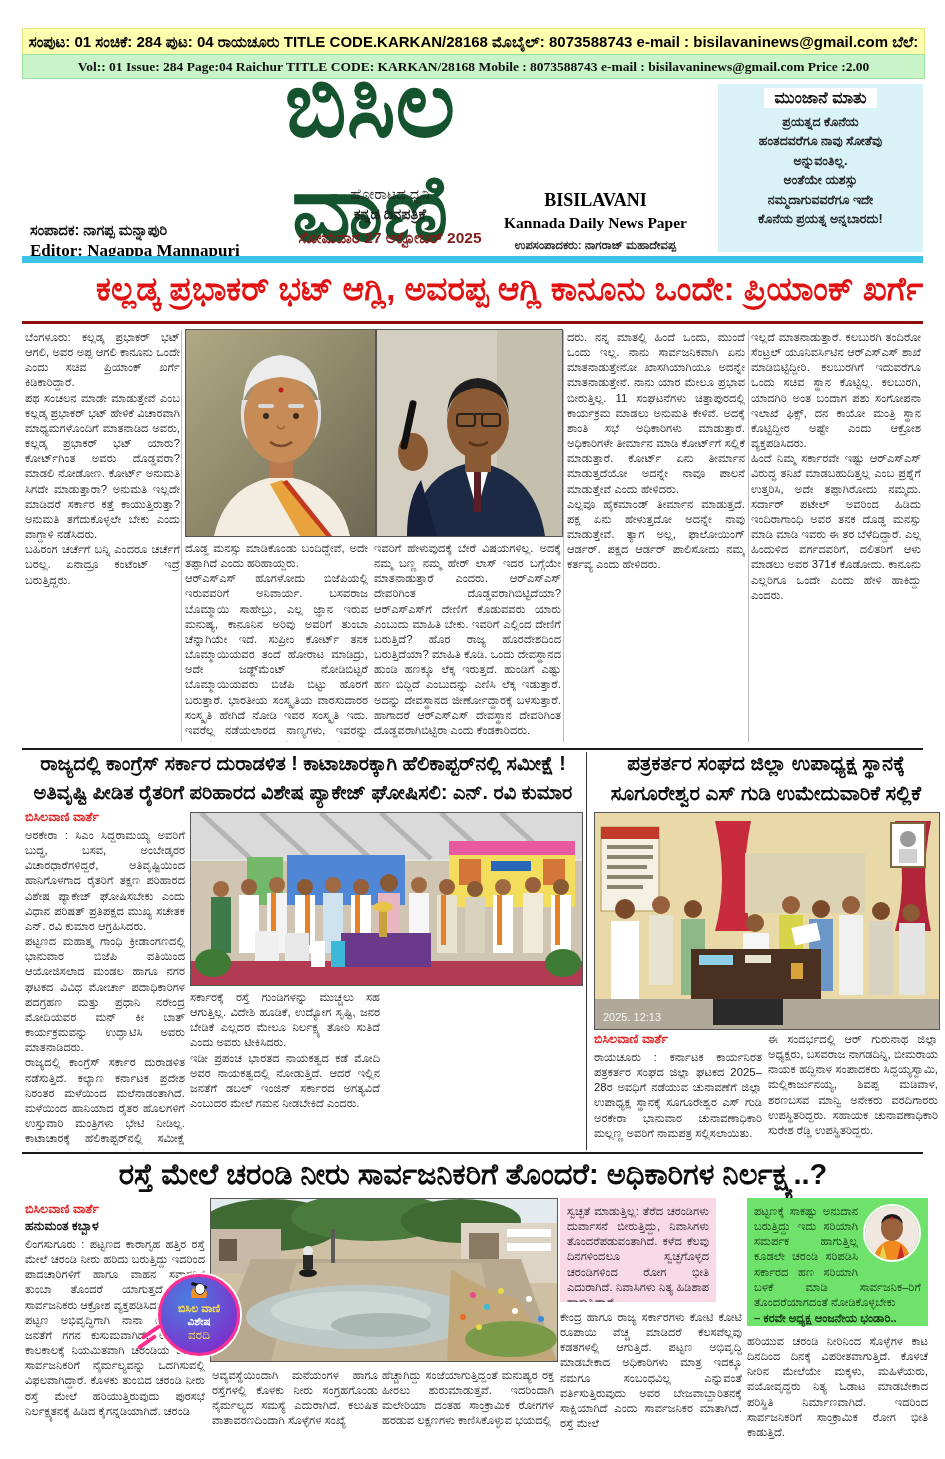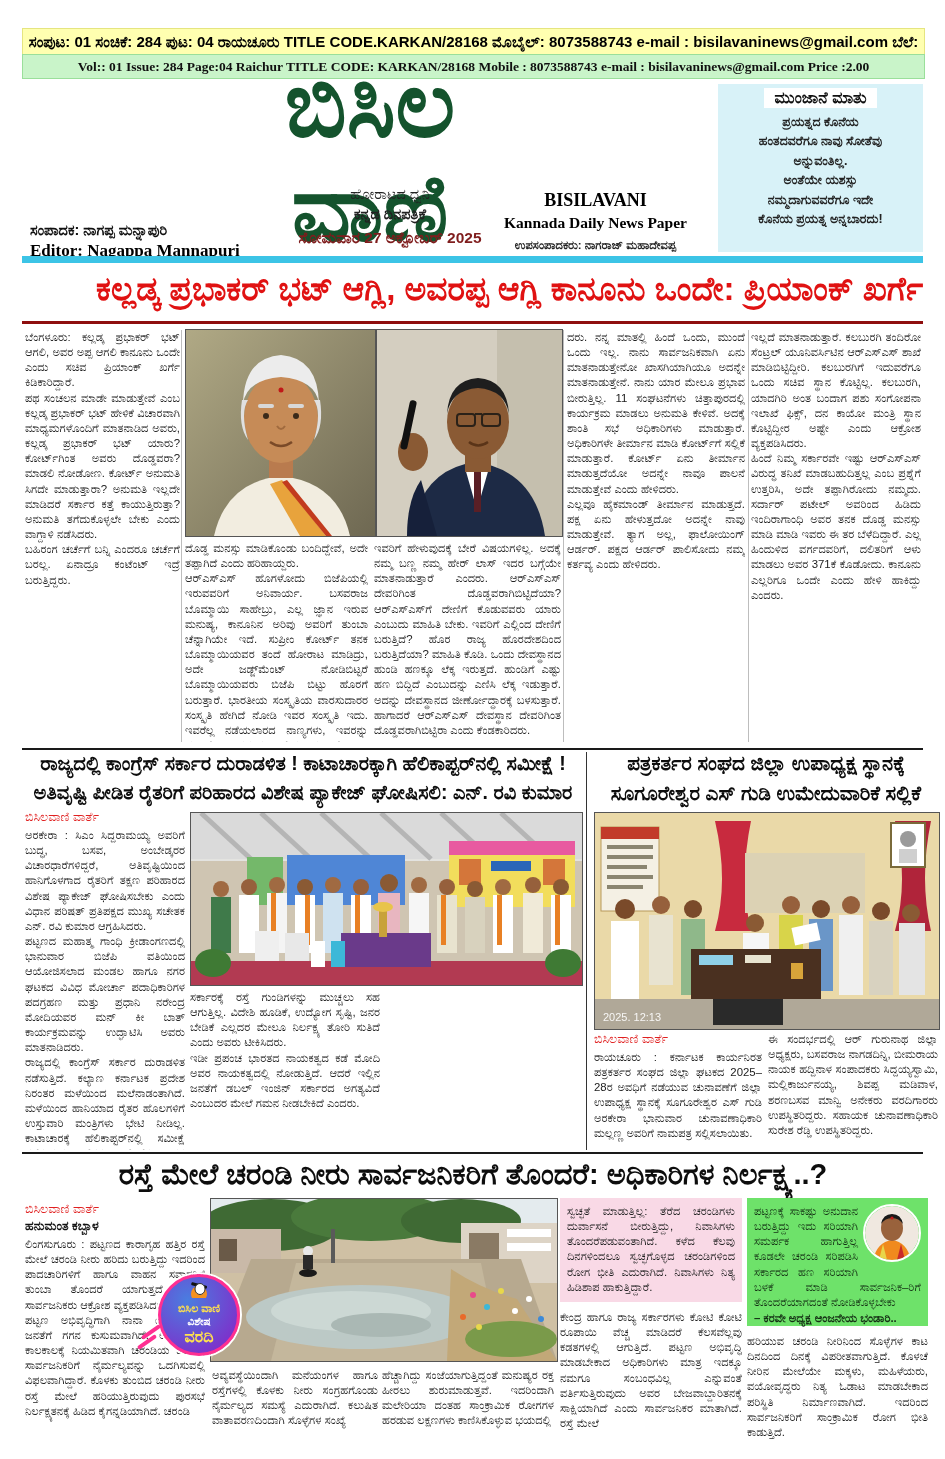--- a/index.html
+++ b/index.html
@@ -30,36 +30,36 @@
   .quotebox .qtitle{display:inline-block;background:#fff;padding:1px 10px;font-size:16px;font-weight:bold;color:#111;}
   .quotebox .qtext{margin-top:5px;font-size:12.5px;font-weight:bold;color:#222;line-height:1.55;white-space:pre-line;}
   .cyanbar{top:256px;left:22px;width:901px;height:7px;background:#3cc4e6;}
   
   .headline-main{top:266px;left:22px;width:901px;text-align:right;font-size:33px;font-weight:700;color:#e01212;line-height:1.4;white-space:nowrap;}
   .rule-red{top:321px;left:22px;width:901px;height:0;border-top:3px solid #8e0e0e;}
   .hline{left:22px;width:901px;height:0;border-top:2px solid #1a1a1a;}
   .headline-black{font-weight:800;color:#0d0d0d;text-align:center;white-space:nowrap;}
   
   .txt{font-size:11.4px;line-height:1.33;text-align:justify;color:#222;overflow:hidden;white-space:pre-line;}
-  .dateline{font-size:12.5px;font-weight:normal;color:#e02020;}
+  .dateline{font-size:12.5px;font-weight:bold;color:#e02020;}
   .byline{font-size:12.5px;font-weight:bold;color:#111;}
   .vrule{width:0;border-left:1px solid #bdbdbd;}
   .vrule-dark{width:0;border-left:1.5px solid #333;}
   .photo{display:block;border:1px solid #555;background:#ddd;}
   
   .pinkbox{background:#f9d9e6;padding:6px 7px;box-sizing:border-box;}
   .greenbox{background:#6ee26a;padding:6px 7px;box-sizing:border-box;}
   .greenbox .attr{font-weight:bold;text-align:left;margin-top:2px;font-size:11.4px;color:#143014;}
   .greenbox .gtxt{font-size:11.4px;line-height:1.33;text-align:justify;color:#143014;}
   .roundphoto{float:right;margin:0 0 3px 5px;border-radius:50%;border:2px solid #fff;}
   .badge{border-radius:50%;background:radial-gradient(circle at 35% 30%,#4a7de0,#7a35cc 75%);
          border:3px solid #ff2f92;box-shadow:0 0 0 2px #fff;text-align:center;color:#fff;}
   .badge .bl1{font-size:11px;font-weight:bold;color:#ffe14d;margin-top:6px;}
   .badge .bl2{font-size:10.5px;font-weight:bold;color:#fff;}
-  .badge .bl3{font-size:16px;font-weight:bold;color:#ffe14d;}
+  .badge .bl3{font-size:12px;font-weight:normal;color:#ffe14d;}
   .slash{position:absolute;width:22px;height:4px;background:#ff2f92;border-radius:2px;}
 </style>
 </head>
 <body>
 
 <div class="page">
 
   <div class="abs strip strip-kn">ಸಂಪುಟ: 01 ಸಂಚಿಕೆ: 284 ಪುಟ: 04 ರಾಯಚೂರು  TITLE CODE.KARKAN/28168  ಮೊಬೈಲ್: 8073588743   e-mail : bisilavaninews@gmail.com   ಬೆಲೆ: 2.00ರೂ.</div>
   <div class="abs strip strip-en">Vol:: 01 Issue: 284 Page:04 Raichur  TITLE CODE: KARKAN/28168 Mobile : 8073588743  e-mail : bisilavaninews@gmail.com  Price :2.00</div>
 
@@ -358,21 +358,21 @@
     <div class="bl1" style="margin-top:0;">ಬಿಸಿಲ ವಾಣಿ</div>
     <div class="bl2">ವಿಶೇಷ</div>
     <div class="bl3">ವರದಿ</div>
   </div>
   <div class="slash" style="left:140px;top:1330px;transform:rotate(-35deg);"></div>
   <div class="slash" style="left:136px;top:1340px;transform:rotate(-35deg);"></div>
 
   <div class="abs txt" style="left:212px;top:1368px;width:166px;height:88px;">ಅವ್ಯವಸ್ಥೆಯಿಂದಾಗಿ ಮನೆಯಂಗಳ ಹಾಗೂ ರಸ್ತೆಗಳಲ್ಲಿ ಕೊಳಕು ನೀರು ಸಂಗ್ರಹಗೊಂಡು ನೈರ್ಮಲ್ಯದ ಸಮಸ್ಯೆ ಎದುರಾಗಿದೆ. ಕಲುಷಿತ ವಾತಾವರಣದಿಂದಾಗಿ ಸೊಳ್ಳೆಗಳ ಸಂಖ್ಯೆ</div>
   <div class="abs txt" style="left:382px;top:1368px;width:172px;height:88px;">ಹೆಚ್ಚಾಗಿದ್ದು ಸಂಜೆಯಾಗುತ್ತಿದ್ದಂತೆ ಮನುಷ್ಯರ ರಕ್ತ ಹೀರಲು ಶುರುಮಾಡುತ್ತವೆ. ಇದರಿಂದಾಗಿ ಮಲೇರಿಯಾ ದಂತಹ ಸಾಂಕ್ರಾಮಿಕ ರೋಗಗಳ ಹರಡುವ ಲಕ್ಷಣಗಳು ಕಾಣಿಸಿಕೊಳ್ಳುವ ಭಯದಲ್ಲಿ</div>
 
-  <div class="abs pinkbox txt" style="left:560px;top:1198px;width:182px;height:104px;">ಸ್ವಚ್ಛತೆ ಮಾಡುತ್ತಿಲ್ಲ: ತೆರೆದ ಚರಂಡಿಗಳು ದುರ್ವಾಸನೆ ಬೀರುತ್ತಿದ್ದು, ನಿವಾಸಿಗಳು ತೊಂದರೆಪಡುವಂತಾಗಿದೆ. ಕಳೆದ ಕೆಲವು ದಿನಗಳಿಂದಲೂ ಸ್ವಚ್ಛಗೊಳ್ಳದ ಚರಂಡಿಗಳಿಂದ ರೋಗ ಭೀತಿ ಎದುರಾಗಿದೆ. ನಿವಾಸಿಗಳು ನಿತ್ಯ ಹಿಡಿಶಾಪ ಹಾಕುತ್ತಿದ್ದಾರೆ.</div>
+  <div class="abs pinkbox txt" style="left:560px;top:1198px;width:156px;height:104px;">ಸ್ವಚ್ಛತೆ ಮಾಡುತ್ತಿಲ್ಲ: ತೆರೆದ ಚರಂಡಿಗಳು ದುರ್ವಾಸನೆ ಬೀರುತ್ತಿದ್ದು, ನಿವಾಸಿಗಳು ತೊಂದರೆಪಡುವಂತಾಗಿದೆ. ಕಳೆದ ಕೆಲವು ದಿನಗಳಿಂದಲೂ ಸ್ವಚ್ಛಗೊಳ್ಳದ ಚರಂಡಿಗಳಿಂದ ರೋಗ ಭೀತಿ ಎದುರಾಗಿದೆ. ನಿವಾಸಿಗಳು ನಿತ್ಯ ಹಿಡಿಶಾಪ ಹಾಕುತ್ತಿದ್ದಾರೆ.</div>
   <div class="abs txt" style="left:560px;top:1310px;width:182px;height:146px;">ಕೇಂದ್ರ ಹಾಗೂ ರಾಜ್ಯ ಸರ್ಕಾರಗಳು ಕೋಟಿ ಕೋಟಿ ರೂಪಾಯಿ ವೆಚ್ಚ ಮಾಡಿದರೆ ಕೆಲಸವೆಲ್ಲವು ಕಡತಗಳಲ್ಲಿ ಆಗುತ್ತಿದೆ. ಪಟ್ಟಣ ಅಭಿವೃದ್ಧಿ ಮಾಡಬೇಕಾದ ಅಧಿಕಾರಿಗಳು ಮಾತ್ರ ಇದಕ್ಕೂ ನಮಗೂ ಸಂಬಂಧವಿಲ್ಲ ಎನ್ನುವಂತೆ ವರ್ತಿಸುತ್ತಿರುವುದು ಅವರ ಬೇಜವಾಬ್ದಾರಿತನಕ್ಕೆ ಸಾಕ್ಷಿಯಾಗಿದೆ ಎಂದು ಸಾರ್ವಜನಿಕರ ಮಾತಾಗಿದೆ. ರಸ್ತೆ ಮೇಲೆ</div>
 
   <div class="abs greenbox" style="left:747px;top:1198px;width:181px;height:128px;">
     <svg class="roundphoto" width="54" height="54" viewBox="0 0 54 54">
       <defs>
           <clipPath id="cp">
             <circle cx="27" cy="27" r="27"></circle>
           </clipPath>
         </defs>
       <g clip-path="url(#cp)">

